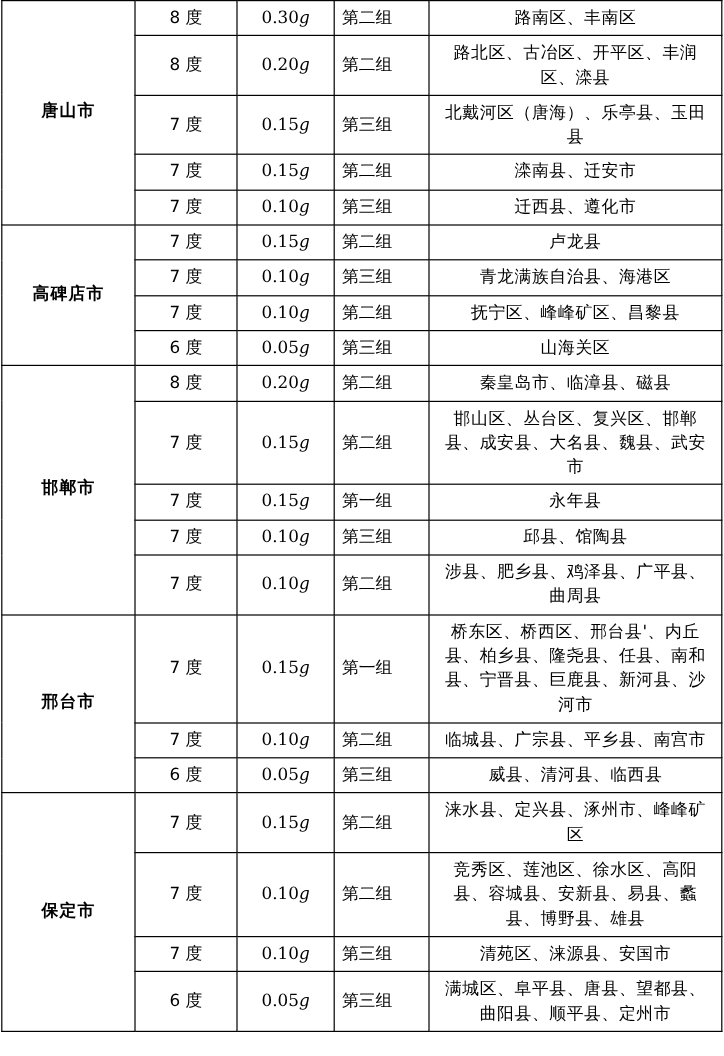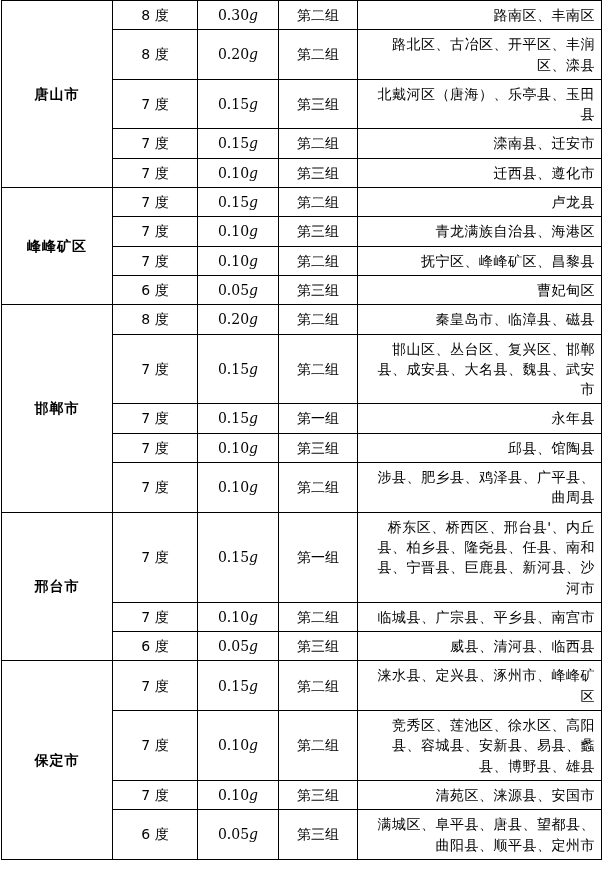--- a/index.html
+++ b/index.html
@@ -32,38 +32,38 @@
     vertical-align: middle;
     font-size: 14px;
     line-height: 1.45;
   }
   td.city {
     text-align: center;
     font-weight: bold;
     letter-spacing: 1px;
     font-size: 15px;
     width: 98px;
+    font-family: Liberation Serif, serif;
   }
   td.intensity {
     text-align: center;
     width: 72px;
     white-space: nowrap;
   }
   td.accel {
     text-align: center;
     width: 68px;
     white-space: nowrap;
   }
   td.group {
-    text-align: center;
     width: 66px;
     white-space: nowrap;
   }
   td.areas {
-    text-align: right;
+    text-align: center;
     padding-left: 8px;
     letter-spacing: 0.5px;
     margin-left: 24px;
   }
   .accel .g {
     font-style: italic;
     font-family: "DejaVu Serif", "Liberation Serif", serif;
   }
   .num {
     font-family: "DejaVu Serif", "Liberation Serif", serif;
@@ -100,21 +100,21 @@
           <td class="group">第二组</td>
           <td class="areas">滦南县、迁安市</td>
         </tr>
         <tr>
           <td class="intensity">7 度</td>
           <td class="accel"><span class="num">0.10</span><span class="g">g</span></td>
           <td class="group">第三组</td>
           <td class="areas">迁西县、遵化市</td>
         </tr>
         <tr>
-          <td class="city" rowspan="4">峰峰矿区</td>
+          <td class="city" rowspan="4">高碑店市</td>
           <td class="intensity">7 度</td>
           <td class="accel"><span class="num">0.15</span><span class="g">g</span></td>
           <td class="group">第二组</td>
           <td class="areas">卢龙县</td>
         </tr>
         <tr>
           <td class="intensity">7 度</td>
           <td class="accel"><span class="num">0.10</span><span class="g">g</span></td>
           <td class="group">第三组</td>
           <td class="areas">青龙满族自治县、海港区</td>
@@ -122,21 +122,21 @@
         <tr>
           <td class="intensity">7 度</td>
           <td class="accel"><span class="num">0.10</span><span class="g">g</span></td>
           <td class="group">第二组</td>
           <td class="areas">抚宁区、峰峰矿区、昌黎县</td>
         </tr>
         <tr>
           <td class="intensity">6 度</td>
           <td class="accel"><span class="num">0.05</span><span class="g">g</span></td>
           <td class="group">第三组</td>
-          <td class="areas">曹妃甸区</td>
+          <td class="areas">山海关区</td>
         </tr>
         <tr>
           <td class="city" rowspan="5">邯郸市</td>
           <td class="intensity">8 度</td>
           <td class="accel"><span class="num">0.20</span><span class="g">g</span></td>
           <td class="group">第二组</td>
           <td class="areas">秦皇岛市、临漳县、磁县</td>
         </tr>
         <tr>
           <td class="intensity">7 度</td>

